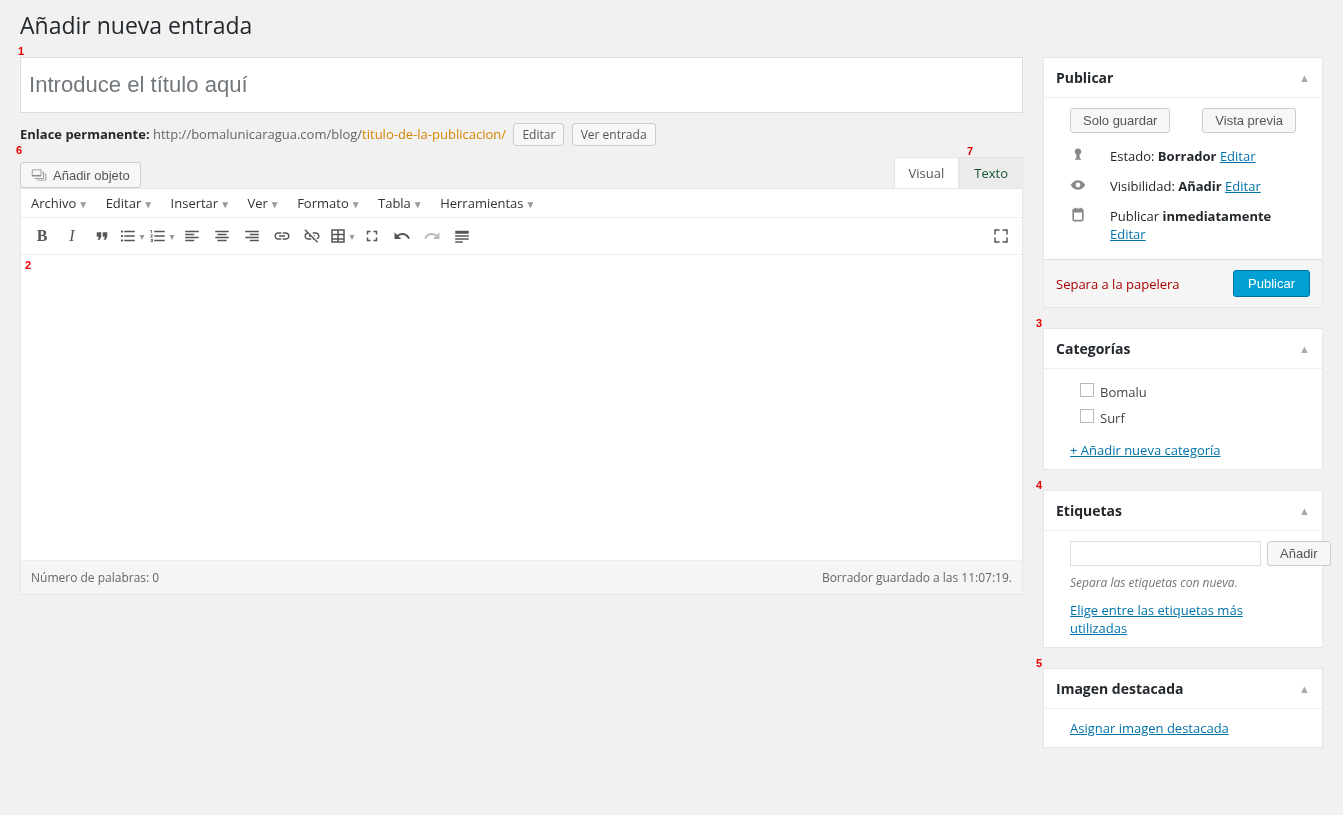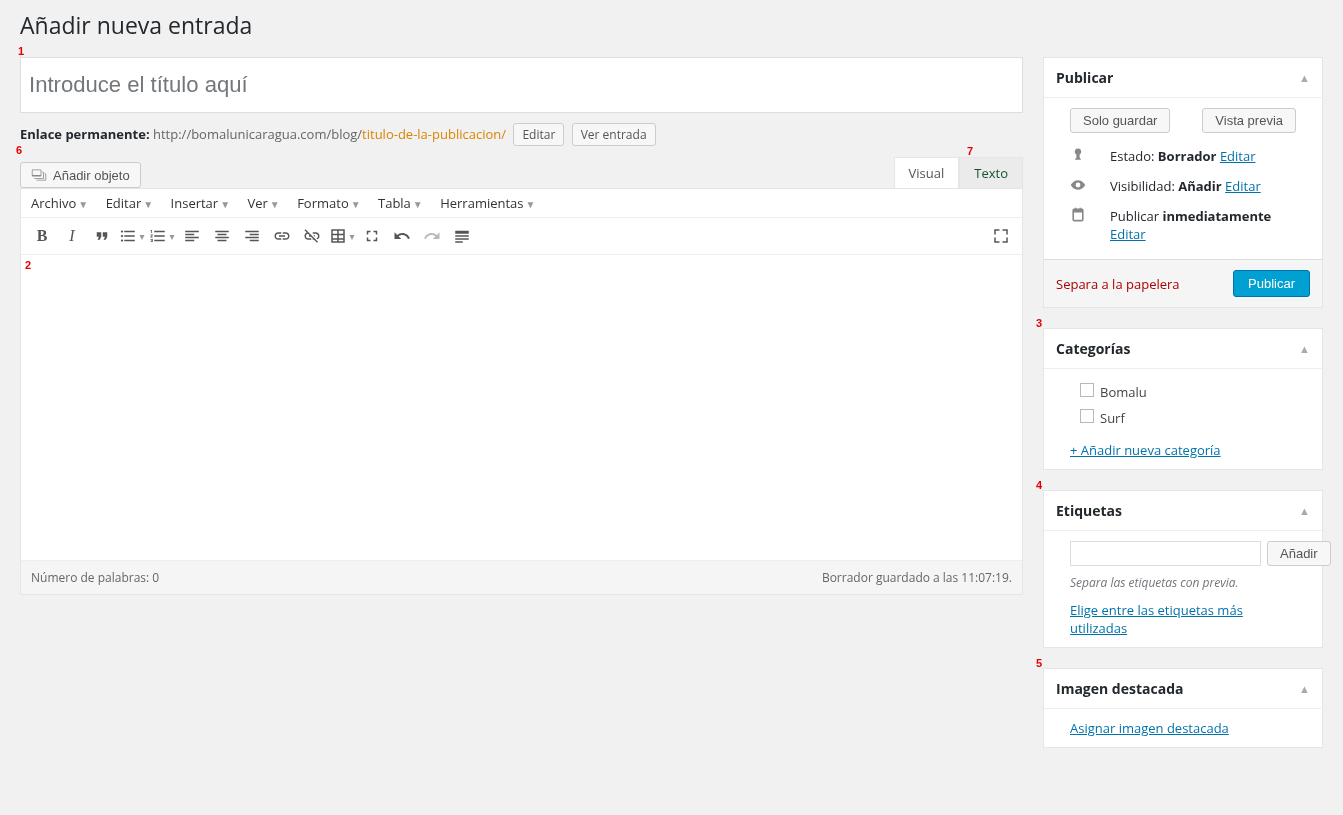--- a/index.html
+++ b/index.html
@@ -262,21 +262,21 @@
       <span class="num-badge" style="top:-12px; left:-8px;">4</span>
       <div class="box-h">
         <span>Etiquetas</span>
           <span class="toggle-tri">▲</span>
       </div>
       <div class="box-b">
         <div class="tag-row">
           <input class="tag-input" style="">
           <button class="btn">Añadir</button>
         </div>
-        <div class="tag-hint">Separa las etiquetas con previa.</div>
+        <div class="tag-hint">Separa las etiquetas con nueva.</div>
         <span class="add-cat">Elige entre las etiquetas más utilizadas</span>
       </div>
     </div>
 
     <div class="box" style="position:relative;">
       <span class="num-badge" style="top:-12px; left:-8px;">5</span>
       <div class="box-h">
         <span>Imagen destacada</span>
           <span class="toggle-tri">▲</span>
       </div>

